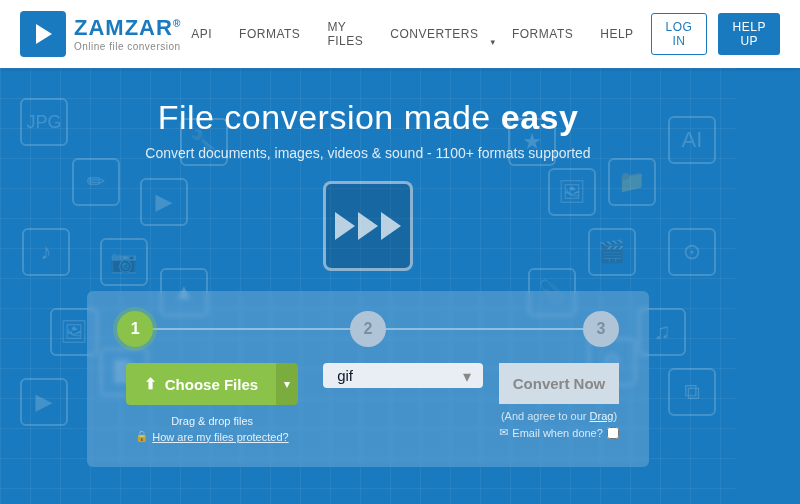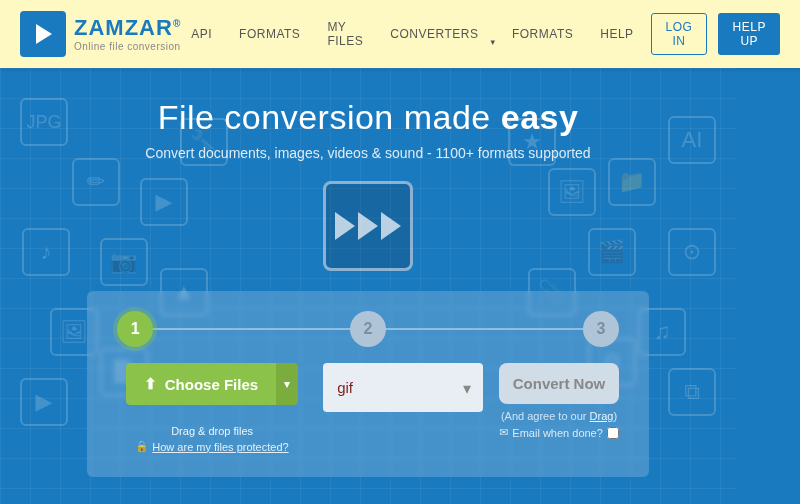--- a/index.html
+++ b/index.html
@@ -1,20 +1,20 @@
 <!DOCTYPE html>
 <html><head>
   <meta charset="utf-8">
   <style>
     * { margin: 0; padding: 0; box-sizing: border-box; }
     body { width: 800px; height: 504px; overflow: hidden; font-family: Arial, sans-serif; background: #1a7abf; }
 
     
     .header {
-      background: #fef9c3;
+      background: #ffffff;
       height: 68px;
       display: flex;
       align-items: center;
       padding: 0 20px;
       justify-content: space-between;
       box-shadow: 0 1px 4px rgba(0,0,0,0.15);
       position: relative;
       z-index: 10;
     }
     .logo-area {
@@ -278,21 +278,21 @@
       font-size: 12px;
     }
     .choose-files-wrapper {
       display: flex;
       border-radius: 4px;
       overflow: hidden;
     }
     .drag-text {
       color: rgba(255,255,255,0.9);
       font-size: 11px;
-      margin-top: 20px;
+      margin-top: 10px;
       text-align: center;
     }
     .max-text {
       color: rgba(255,255,255,0.8);
       font-size: 11px;
       text-align: center;
     }
     .max-text a { color: rgba(255,255,255,0.9); }
     .protected-link {
       color: rgba(255,255,255,0.8);
@@ -301,26 +301,26 @@
       margin-top: 3px;
       display: flex;
       align-items: center;
       gap: 3px;
     }
     .protected-link a { color: rgba(255,255,255,0.9); }
 
     
     .format-select {
       width: 100%;
-      padding: 16px 14px;
+      padding: 4px 14px;
       font-size: 15px;
       border: none;
       border-radius: 4px;
       background: #e8eef3;
-      color: #7f1d1d;
+      color: #0f172a;
       cursor: pointer;
       appearance: none;
     }
     .format-select-wrapper {
       position: relative;
       width: 100%;
     }
     .format-select-wrapper::after {
       content: '▾';
       position: absolute;
@@ -331,21 +331,21 @@
       pointer-events: none;
     }
 
     
     .convert-btn {
       width: 100%;
       padding: 12px;
       background: #d0dce6;
       color: #888;
       border: none;
-      border-radius: 8px;
+      border-radius: 0;
       font-size: 15px;
       cursor: pointer;
       font-weight: 600;
     }
     .agree-text {
       color: rgba(255,255,255,0.75);
       font-size: 11px;
       margin-top: 6px;
       text-align: center;
     }

